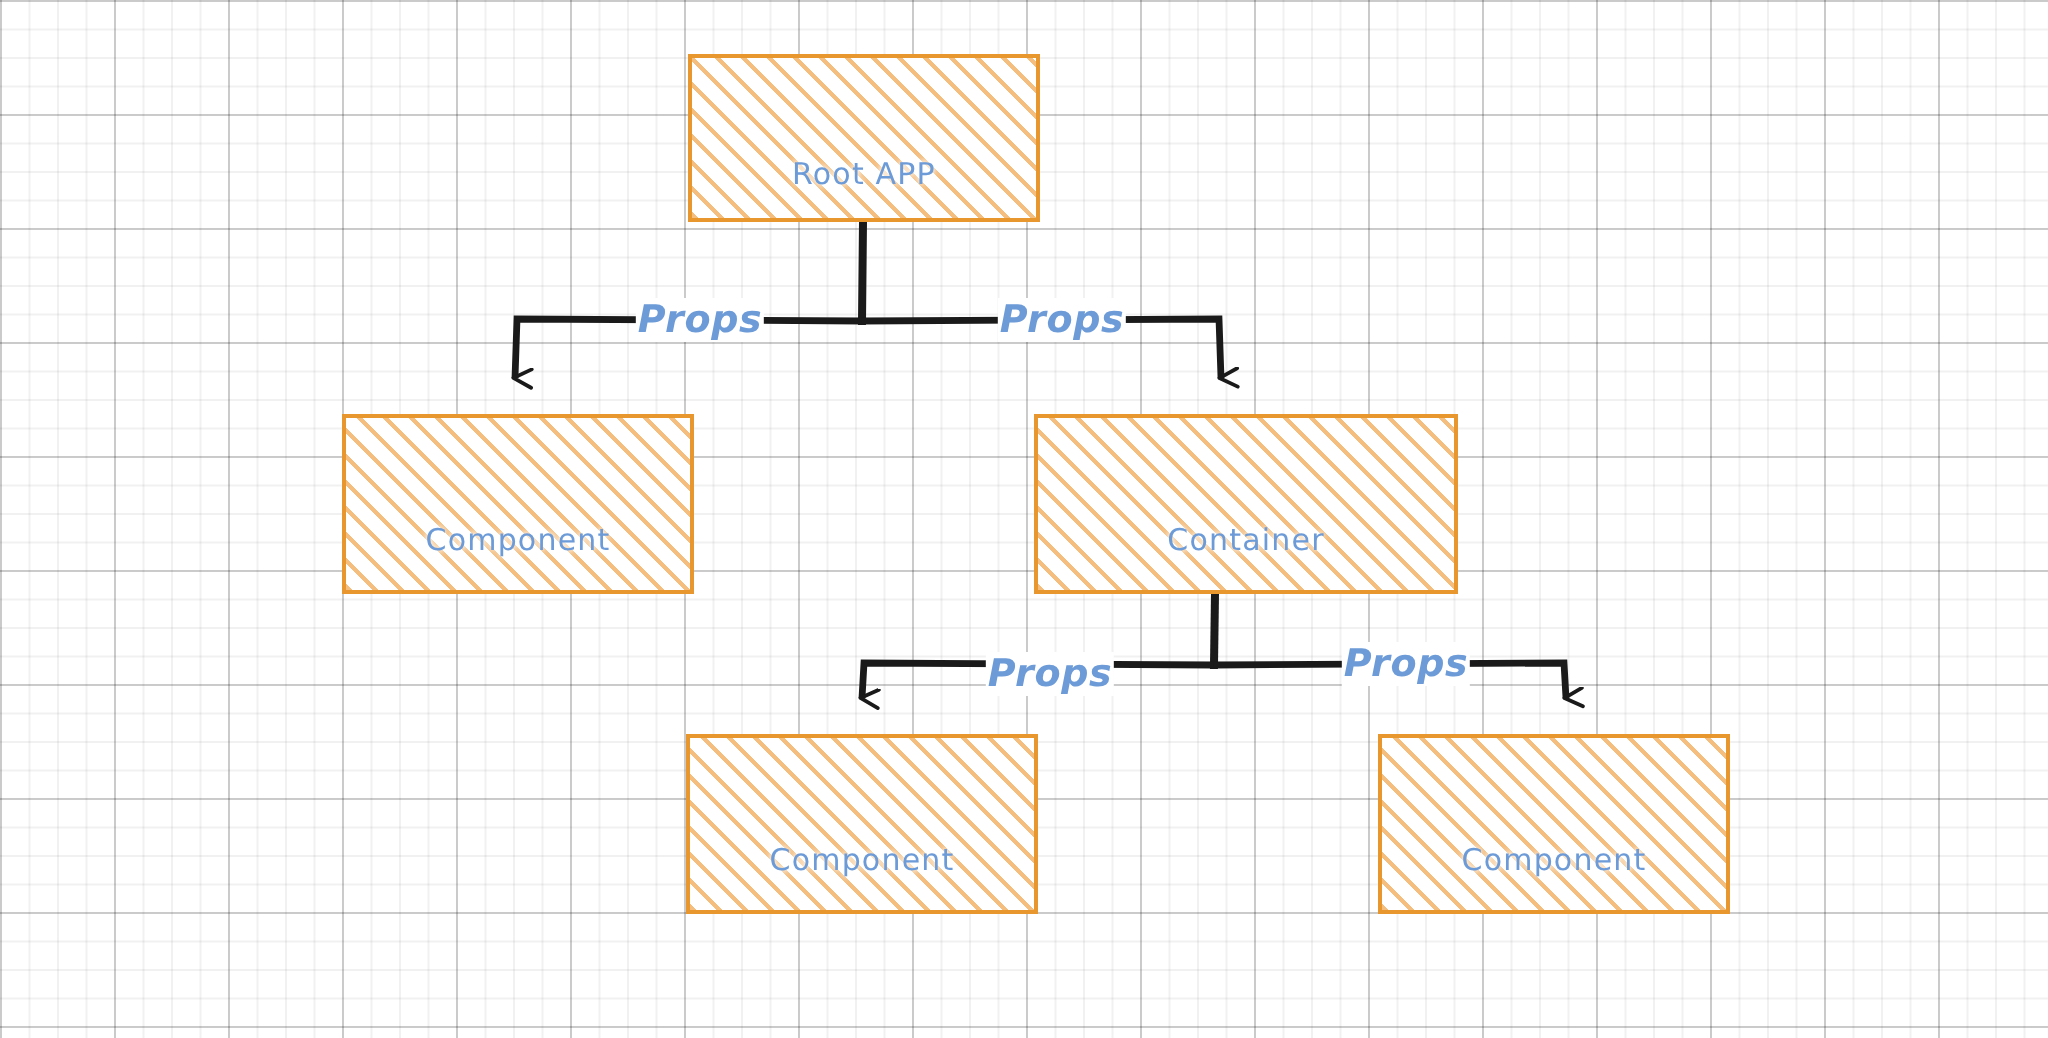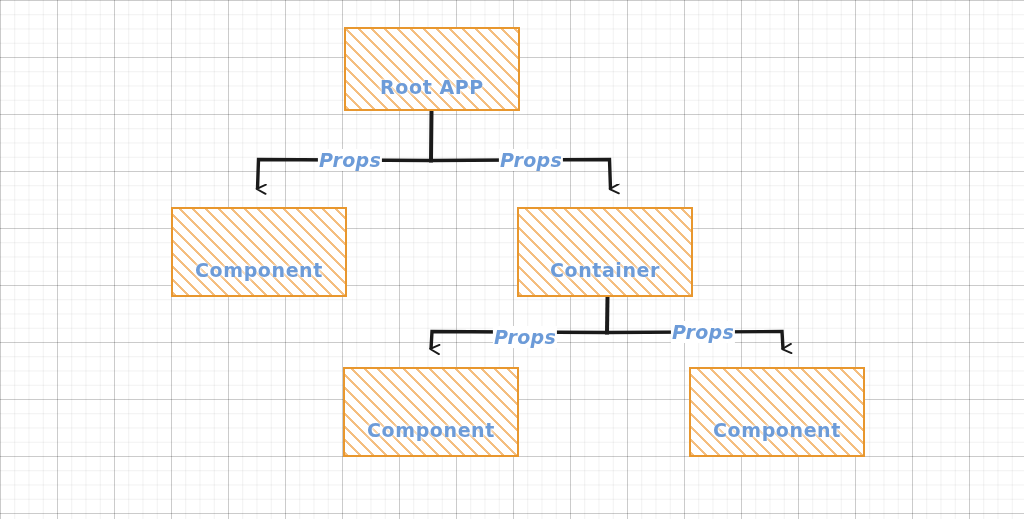--- a/index.html
+++ b/index.html
@@ -49,22 +49,22 @@
       45deg,
       rgba(238,150,48,0.62) 0px,
       rgba(238,150,48,0.62) 2.2px,
       rgba(255,255,255,0) 2.2px,
       rgba(255,255,255,0) 9.2px
     );
   }
   .node-label {
     position: relative;
     font-family: "DejaVu Sans", sans-serif;
-    font-size: 19px;
-    font-weight: 700;
+    font-size: 15px;
+    font-weight: 400;
     letter-spacing: 0.6px;
     color: #6c9bd8;
     text-shadow:
       0 0 2px rgba(255,255,255,0.95),
       0 0 4px rgba(255,255,255,0.85),
       0 0 6px rgba(255,255,255,0.6);
     white-space: nowrap;
     margin-top: 36px;
   }
   .edge-label {
@@ -107,21 +107,21 @@
   </svg>
 
   <div class="node" style="left:344px; top:27px; width:176px; height:84px;">
     <span class="node-label">Root APP</span>
   </div>
 
   <div class="node" style="left:171px; top:207px; width:176px; height:90px;">
     <span class="node-label">Component</span>
   </div>
 
-  <div class="node" style="left:517px; top:207px; width:176px; height:90px;">
+  <div class="node" style="left:517px; top:207px; width:212px; height:90px;">
     <span class="node-label">Container</span>
   </div>
 
   <div class="node" style="left:343px; top:367px; width:176px; height:90px;">
     <span class="node-label">Component</span>
   </div>
 
   <div class="node" style="left:689px; top:367px; width:176px; height:90px;">
     <span class="node-label">Component</span>
   </div>

